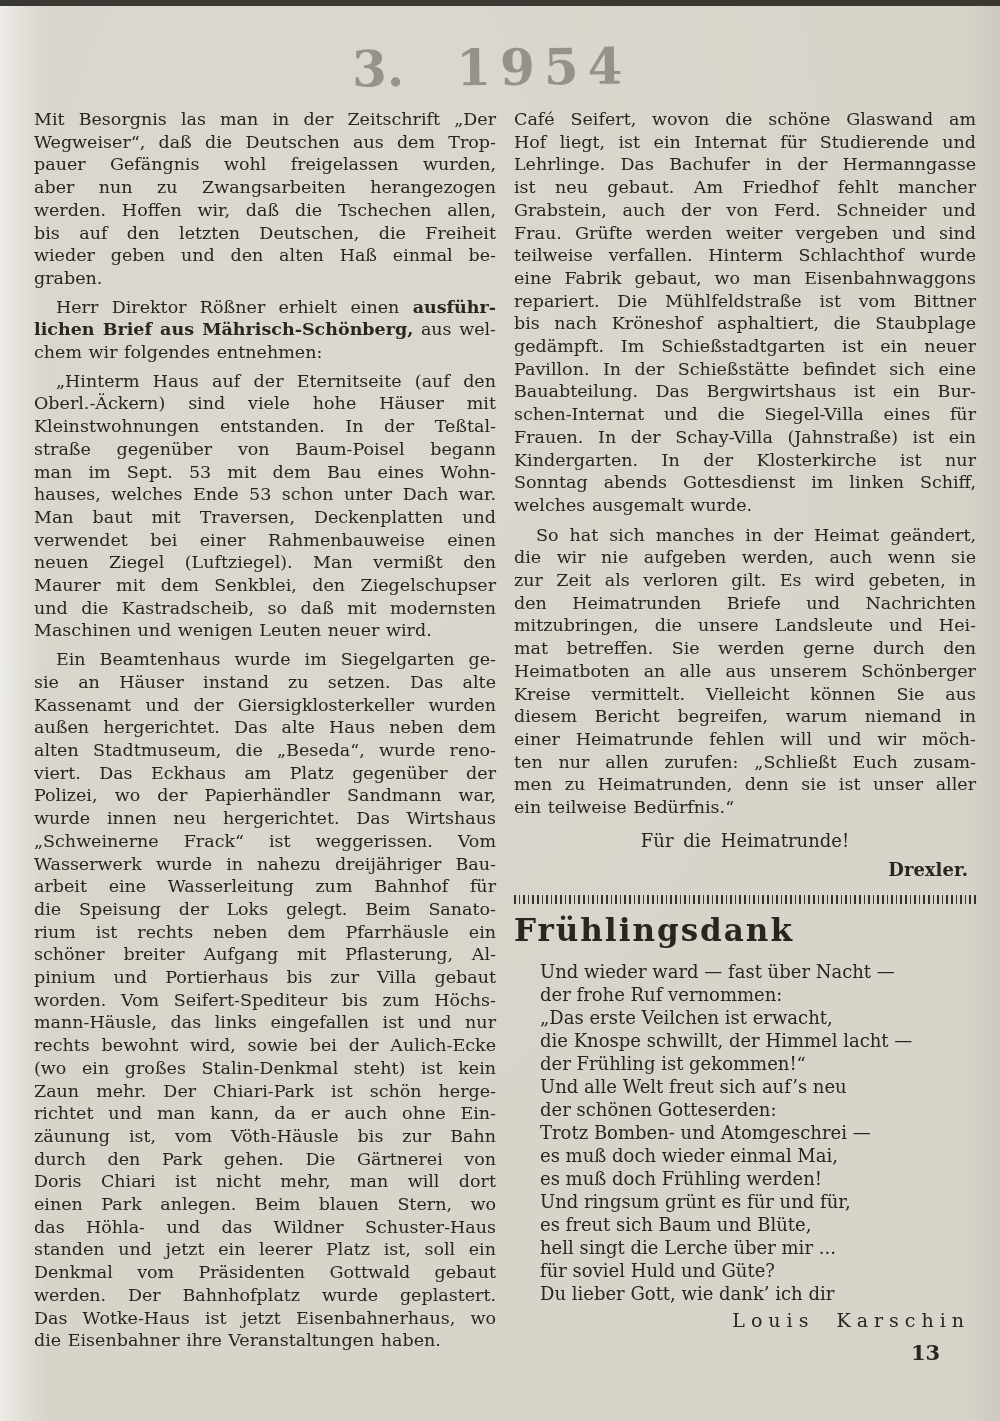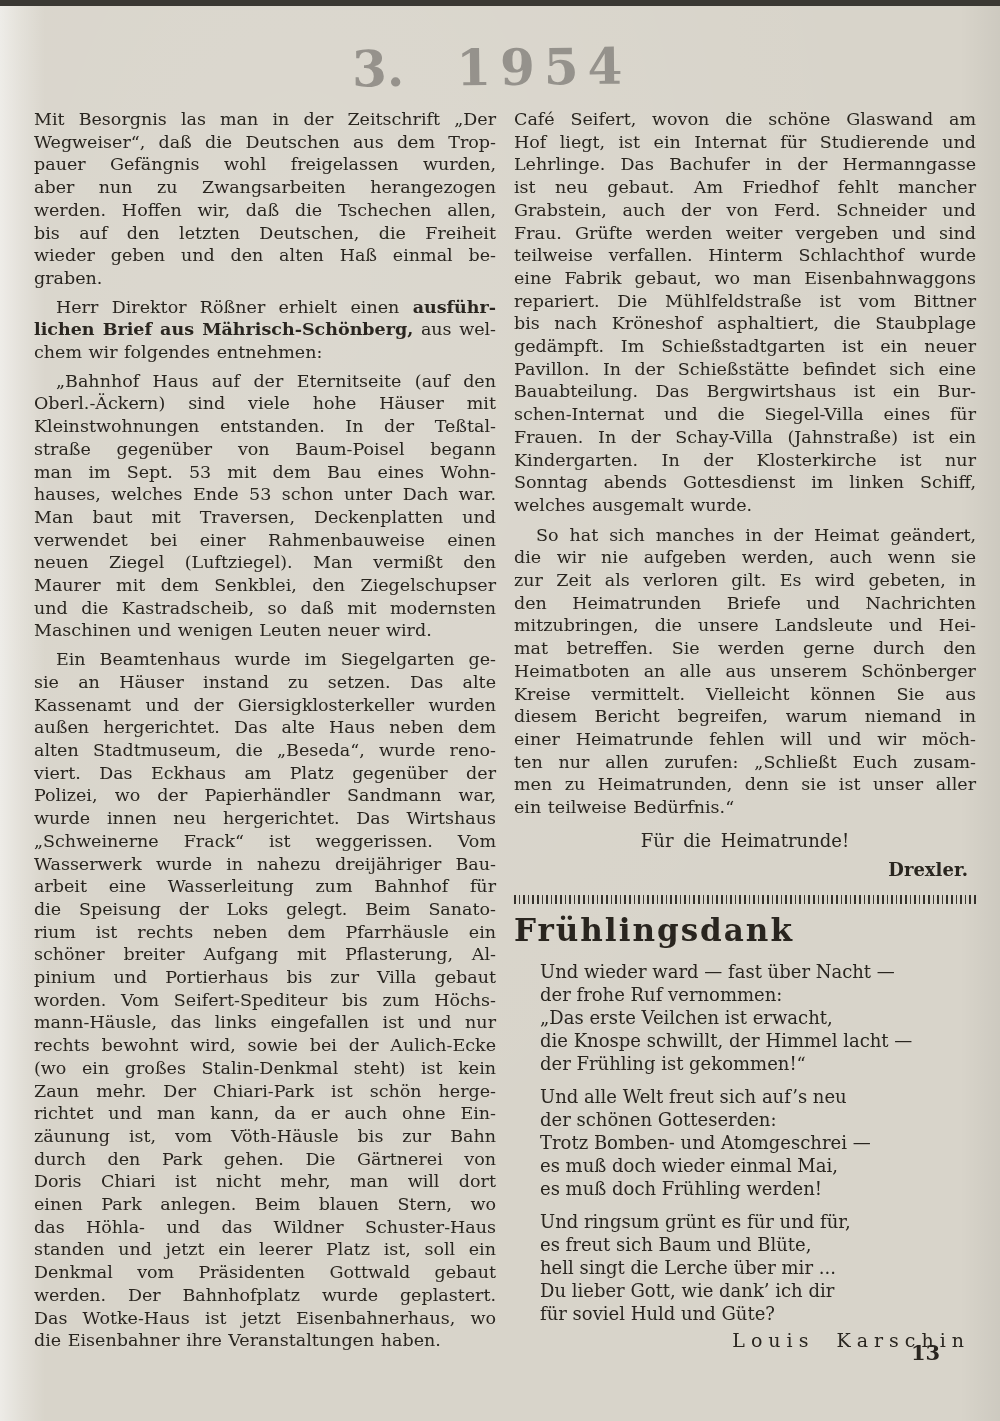--- a/index.html
+++ b/index.html
@@ -43,21 +43,21 @@
   .signature{font-size:18px;line-height:23px;text-align:right;padding-right:8px;margin-top:6px;font-weight:bold;}
   .divider{
     margin-top:14px;height:9px;width:100%;
     background:repeating-linear-gradient(90deg,#35322c 0px,#35322c 1.6px,rgba(0,0,0,0) 1.6px,rgba(0,0,0,0) 4.6px);
   }
   .article-title{
     margin-top:8px;
     font-size:31px;font-weight:bold;letter-spacing:2px;
     text-align:left;
   }
-  .stanza{margin-top:10px;padding-left:26px;}
+  .stanza{padding-left:26px;}
   .stanza:first-child{margin-top:12px;}
   #stanzas{margin-top:4px;}
   .poem-line{font-size:18px;line-height:23px;text-align:left;}
   .poem-author{
     margin-top:4px;text-align:right;padding-right:6px;
     font-size:19px;letter-spacing:6px;word-spacing:10px;
   }
   .page-number{
     position:absolute;left:911px;top:1340px;
     font-size:21px;font-weight:bold;
@@ -84,21 +84,21 @@
         <div class="line">bis auf den letzten Deutschen, die Freiheit</div>
         <div class="line">wieder geben und den alten Haß einmal be-</div>
         <div class="line last">graben.</div>
       </div>
       <div class="para indent">
         <div class="line">Herr Direktor Rößner erhielt einen <b>ausführ-</b></div>
         <div class="line"><b>lichen Brief aus Mährisch-Schönberg,</b> aus wel-</div>
         <div class="line last">chem wir folgendes entnehmen:</div>
       </div>
       <div class="para indent">
-        <div class="line">„Bahnhof Haus auf der Eternitseite (auf den</div>
+        <div class="line">„Hinterm Haus auf der Eternitseite (auf den</div>
         <div class="line">Oberl.-Äckern) sind viele hohe Häuser mit</div>
         <div class="line">Kleinstwohnungen entstanden. In der Teßtal-</div>
         <div class="line">straße gegenüber von Baum-Poisel begann</div>
         <div class="line">man im Sept. 53 mit dem Bau eines Wohn-</div>
         <div class="line">hauses, welches Ende 53 schon unter Dach war.</div>
         <div class="line">Man baut mit Traversen, Deckenplatten und</div>
         <div class="line">verwendet bei einer Rahmenbauweise einen</div>
         <div class="line">neuen Ziegel (Luftziegel). Man vermißt den</div>
         <div class="line">Maurer mit dem Senkblei, den Ziegelschupser</div>
         <div class="line">und die Kastradscheib, so daß mit modernsten</div>
@@ -193,21 +193,21 @@
           <div class="poem-line">Und alle Welt freut sich auf’s neu</div>
           <div class="poem-line">der schönen Gotteserden:</div>
           <div class="poem-line">Trotz Bomben- und Atomgeschrei —</div>
           <div class="poem-line">es muß doch wieder einmal Mai,</div>
           <div class="poem-line">es muß doch Frühling werden!</div>
         </div>
         <div class="stanza">
           <div class="poem-line">Und ringsum grünt es für und für,</div>
           <div class="poem-line">es freut sich Baum und Blüte,</div>
           <div class="poem-line">hell singt die Lerche über mir ...</div>
+          <div class="poem-line">für soviel Huld und Güte?</div>
           <div class="poem-line">Du lieber Gott, wie dank’ ich dir</div>
-          <div class="poem-line">für soviel Huld und Güte?</div>
         </div>
       </div>
     <div class="poem-author">Louis Karschin</div>
   </div>
 
   <div class="page-number">13</div>
 </div>
 
 </body></html>

